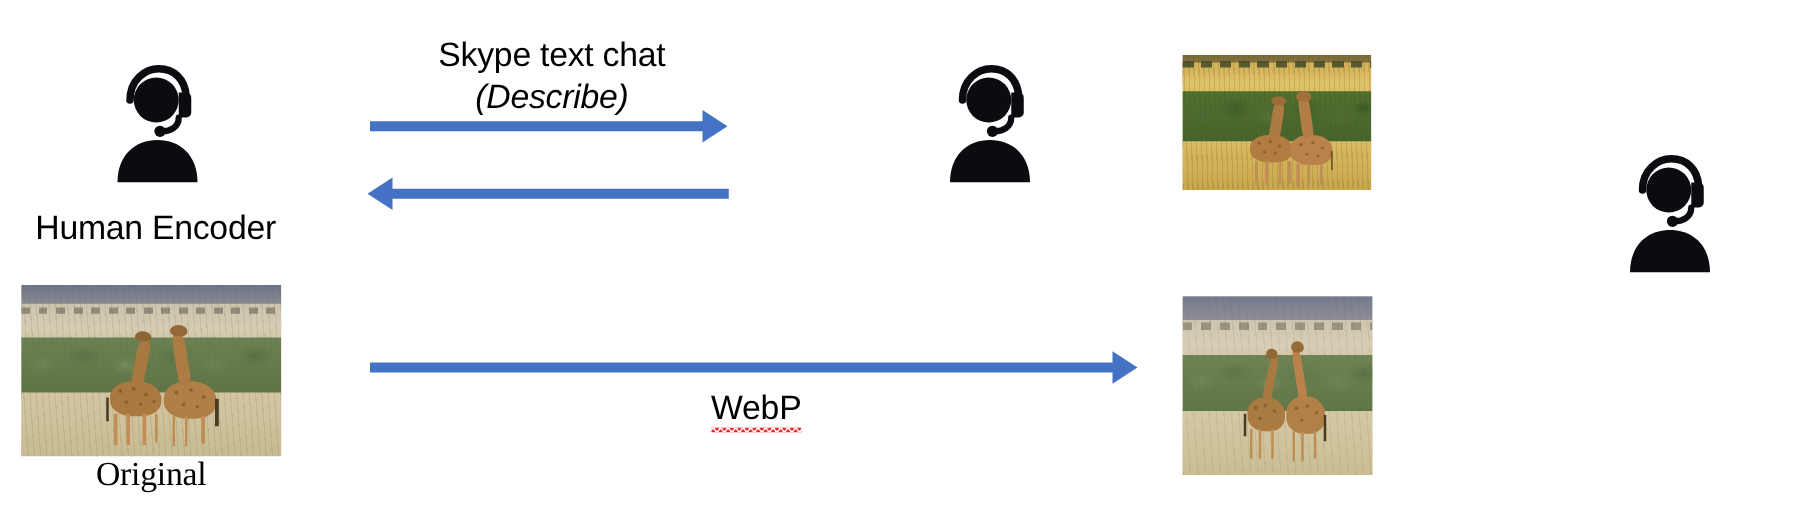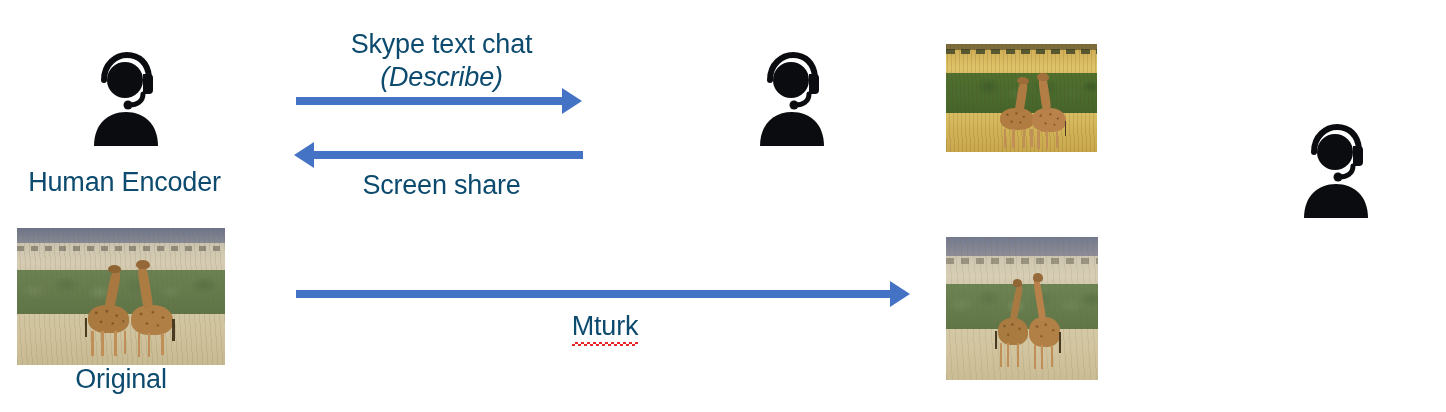--- a/index.html
+++ b/index.html
@@ -8,21 +8,21 @@
     -webkit-font-smoothing:antialiased;
   }
   #canvas{
     position:relative;
     width:1446px;height:412px;
     background:#ffffff;
     overflow:hidden;
   }
   .lbl{
     position:absolute;
-    color:#0c4a6e;
+    color:#000000;
     font-size:27px;
     line-height:33px;
     white-space:nowrap;
     letter-spacing:-0.2px;
   }
   .lbl.center{text-align:center;}
   .person{position:absolute;}
   .person svg{display:block;}
 
   
@@ -105,21 +105,20 @@
 
   <div class="arrow right" style="left:296px;top:88px;width:288px;height:26px;">
     <div class="shaft" style="left:0;top:9px;width:268px;height:8px;"></div>
     <div class="head" style="left:266px;top:0;"></div>
   </div>
 
   <div class="arrow left" style="left:294px;top:142px;width:290px;height:26px;">
     <div class="head" style="left:0;top:0;"></div>
     <div class="shaft" style="left:19px;top:9px;width:270px;height:8px;"></div>
   </div>
-  <div class="lbl center" style="left:300px;top:169px;width:283px;">Screen share</div>
 
   <div class="person" style="left:752px;top:50px;">
     <svg width="80" height="96" viewBox="0 0 80 96" aria-hidden="true">
       <path d="M18 30 C18 14 30 5 41 5 C53 5 62 13 63 27" fill="none" stroke="#0b0c10" stroke-width="6" stroke-linecap="round"></path>
       <circle cx="39" cy="30" r="18" fill="#0b0c10"></circle>
       <path d="M57 24 h6 a4 4 0 0 1 4 4 v12 a4 4 0 0 1 -4 4 h-6 z" fill="#0b0c10"></path>
       <path d="M57 44 C57 52 50 55 44 55" fill="none" stroke="#0b0c10" stroke-width="5" stroke-linecap="round"></path>
       <circle cx="42" cy="55" r="4.5" fill="#0b0c10"></circle>
       <path d="M8 96 C8 74 22 62 40 62 C58 62 72 74 72 96 Z" fill="#0b0c10"></path>
     </svg>
@@ -230,27 +229,27 @@
              radial-gradient(circle 2.5px at 64% 68%,#6b4214,transparent 70%);"></div>
       </div>
       <div class="neck" style="left:26%;top:0%;width:18%;height:48%;transform:rotate(-9deg);background:#ad7c43;"></div>
       <div class="head" style="left:20%;top:-6%;width:24%;height:10%;background:#946838;"></div>
       <div class="leg" style="left:22%;top:75%;width:5%;height:27%;"></div>
       <div class="leg" style="left:40%;top:75%;width:5%;height:27%;"></div>
       <div class="leg" style="left:64%;top:75%;width:5%;height:25%;"></div>
       <div class="tail" style="left:84%;top:60%;width:4%;height:24%;"></div>
     </div>
   </div>
-  <div class="lbl center" style="left:17px;top:363px;width:208px;">Original</div>
+  <div class="lbl center" style="left:17px;top:363px;width:208px;font-family:Liberation Serif, serif;">Original</div>
 
   <div class="arrow right" style="left:296px;top:281px;width:616px;height:26px;">
     <div class="shaft" style="left:0;top:9px;width:596px;height:8px;"></div>
     <div class="head" style="left:594px;top:0;"></div>
   </div>
-  <div class="lbl center" style="left:460px;top:310px;width:290px;"><span class="squiggle">Mturk</span></div>
+  <div class="lbl center" style="left:460px;top:310px;width:290px;"><span class="squiggle">WebP</span></div>
 
   <div class="photo" style="left:946px;top:237px;width:152px;height:143px;filter:blur(0.6px);" title="WebP compressed copy of the original two giraffes savanna photograph">
     <div class="sky" style="height:16%;background:linear-gradient(#737a8d,#949099);"></div>
     <div class="haze" style="top:13%;height:24%;background:linear-gradient(#cdc5b0,#d8ceb5 60%,#d0c5a9);"></div>
     <div class="haze" style="top:15%;height:4%;background:repeating-linear-gradient(90deg,#62604f 0 8px,transparent 8px 15px);opacity:.5;"></div>
     <div class="bush" style="top:33%;height:31%;background:
          radial-gradient(ellipse 17px 11px at 10% 46%,#718657,transparent 72%),
          radial-gradient(ellipse 19px 12px at 28% 32%,#5e7548,transparent 72%),
          radial-gradient(ellipse 16px 11px at 46% 50%,#768c5d,transparent 72%),
          radial-gradient(ellipse 20px 13px at 64% 34%,#61784a,transparent 72%),

